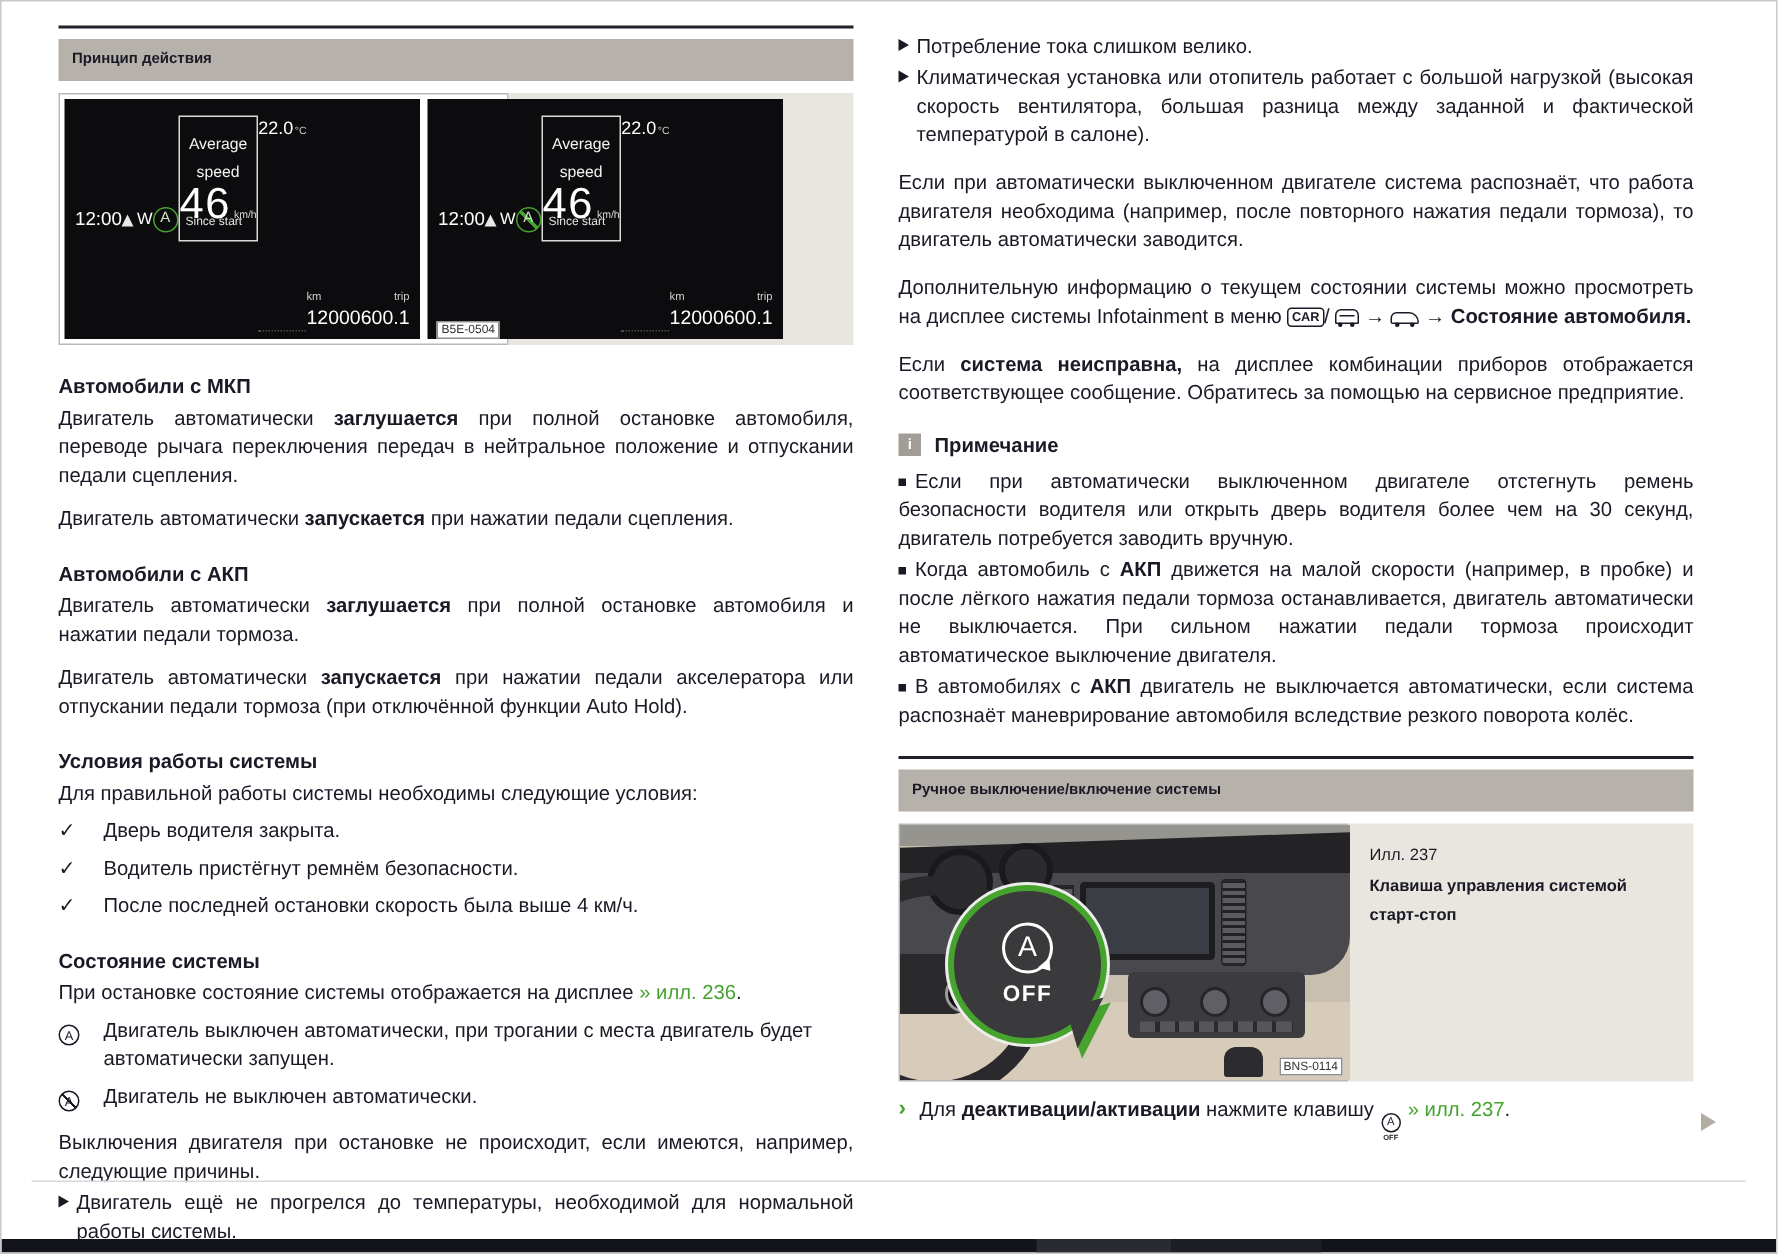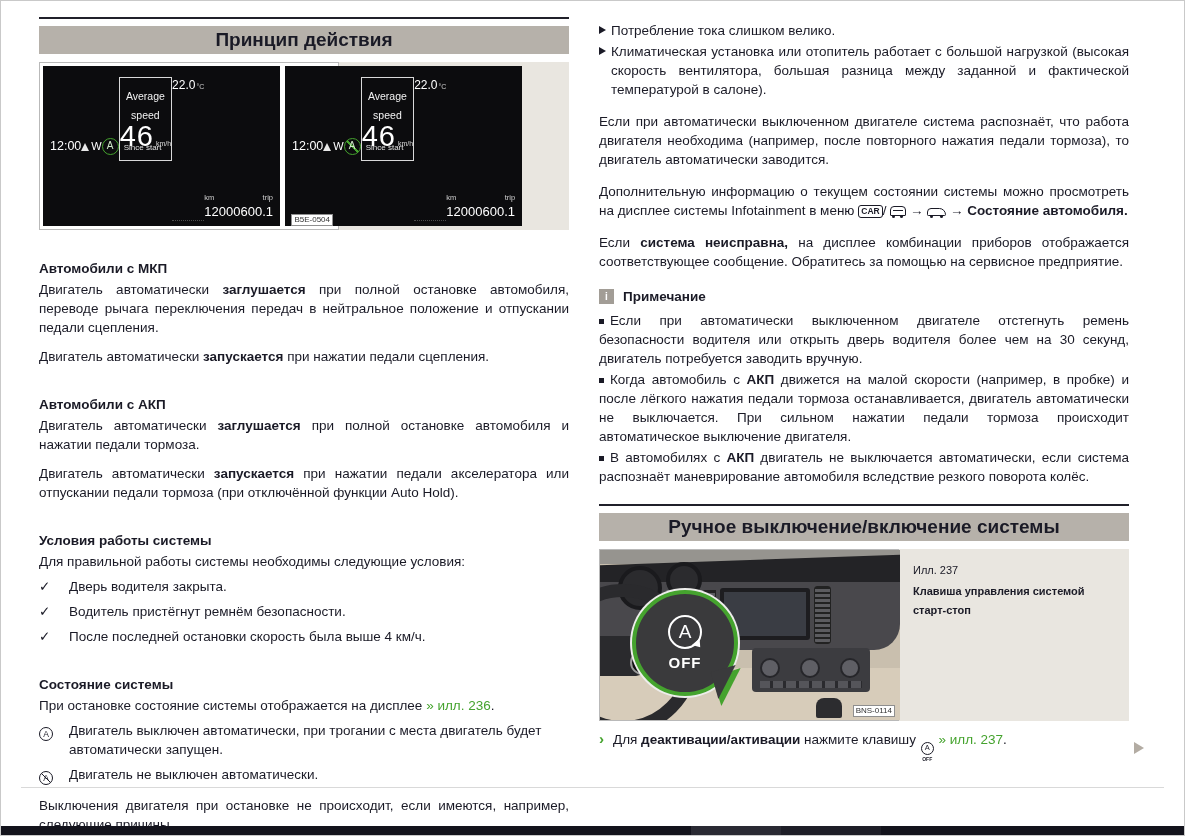--- a/index.html
+++ b/index.html
@@ -7,21 +7,21 @@
   }
   *{box-sizing:border-box;margin:0;padding:0;}
   html,body{width:1185px;height:836px;}
   body{font-family:"Liberation Sans",sans-serif;color:var(--txt);background:#fff;}
   .page{position:relative;width:1185px;height:836px;background:#fff;border:1px solid #c9c9c9;overflow:hidden;}
   .cols{display:flex;gap:30px;padding:16px 57px 0 38px;}
   .col{width:530px;flex:0 0 530px;font-size:13.5px;line-height:19px;}
 
   
   .sec-rule{height:2px;background:#20202a;}
-  .sec-bar{margin-top:7px;background:var(--hdr);color:var(--txt);font-weight:700;font-size:19px;padding:5px 9px 6px;line-height:17px;text-align:center;}
+  .sec-bar{margin-top:7px;background:var(--hdr);color:var(--txt);font-weight:700;font-size:10px;padding:5px 9px 6px;line-height:17px;}
 
   
   .figure{display:flex;margin-top:8px;}
   .fig-img{position:relative;width:300px;flex:0 0 300px;border:1px solid #b9b9b9;background:#fff;}
   .fig-cap{flex:1;background:var(--cap);padding:12px 14px;font-size:11px;line-height:19px;}
   .fig-num{margin-bottom:2px;}
   .fig-title{font-weight:700;}
   .img-code{position:absolute;right:5px;bottom:3px;background:#fff;border:1px solid #8f8f8f;font-size:8px;line-height:10px;padding:0 2px;color:#333;}
 
   
@@ -41,21 +41,21 @@
   .p-val .unit{font-size:7px;color:#d8d8d8;}
   .p-since{position:absolute;left:4px;bottom:3px;font-size:8px;color:#e2e2e2;}
   .cl-temp{text-align:center;font-size:12px;padding:4px 0 3px;border-bottom:1px dotted #4c4c4c;}
   .cl-temp .tu{font-size:7px;color:#cfcfcf;margin-left:1px;}
   .cl-odo{display:flex;justify-content:space-between;align-items:flex-end;padding-top:2px;flex:1;}
   .cl-odo .lbl{display:block;font-size:7.5px;color:#cfcfcf;line-height:8px;}
   .cl-odo .num{font-size:13px;line-height:14px;}
   .cl-odo .trip{text-align:right;}
 
   
-  .h-inline{font-weight:700;margin-top:29px;}
+  .h-inline{font-weight:700;margin-top:18px;}
   p.body{margin-top:10px;text-align:justify;}
   p.body.tight{margin-top:2px;}
   .s-b{font-weight:700;}
   .s-link{color:var(--green);}
 
   
   .chk{display:flex;margin-top:6px;}
   .chk-mark{width:30px;flex:0 0 30px;}
   
   .state{display:flex;margin-top:6px;}
@@ -234,20 +234,24 @@
         <div>Двигатель выключен автоматически, при трогании с места двигатель будет автоматически запущен.</div>
       </div>
       <div class="state">
         <span class="state-ic"><span class="a-inline crossed"></span></span>
         <div>Двигатель не выключен автоматически.</div>
       </div>
 
       <p class="body">Выключения двигателя при остановке не происходит, если имеются, например, следующие причины.</p>
       <div class="tbul">
           <span class="tri"></span>
+          <div class="tx">Двигатель ещё не прогрелся до температуры, необходимой для нормальной работы системы.</div>
+        </div>
+      <div class="tbul">
+          <span class="tri"></span>
           <div class="tx">Слишком низкая степень заряженности АКБ.</div>
         </div>
     </div>
 
     <div class="col">
       <div class="tbul" style="margin-top:4px">
           <span class="tri"></span>
           <div class="tx">Потребление тока слишком велико.</div>
         </div>
       <div class="tbul">

